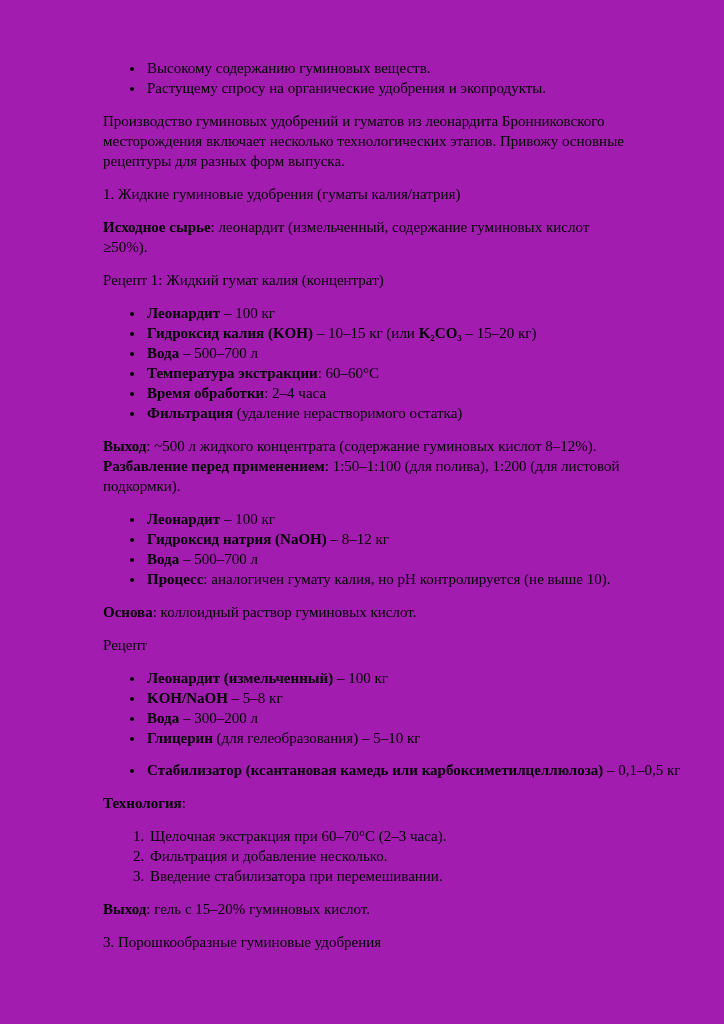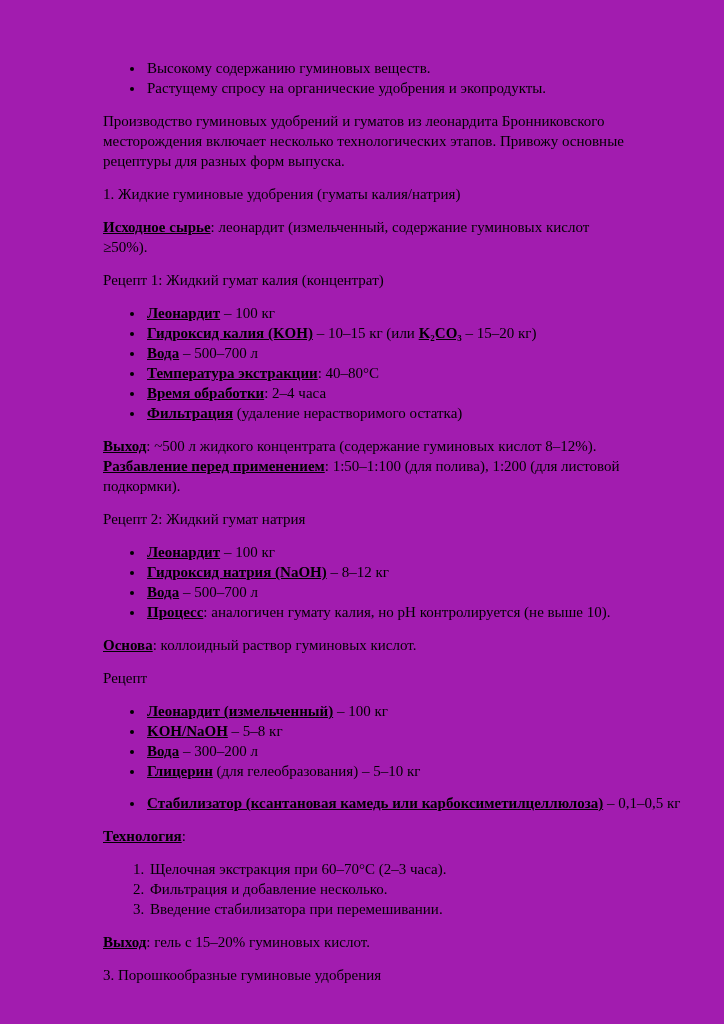--- a/index.html
+++ b/index.html
@@ -18,21 +18,21 @@
   .page {
     box-sizing: border-box;
     width: 724px;
     height: 1024px;
     padding: 58px 98px 35px 103px;
     background: #a21caf;
     overflow: hidden;
   }
   p { margin: 0 0 13px 0; }
   .h { font-weight: normal; }
-  .b { font-weight: bold; text-decoration: underline; }
+  .b { font-weight: bold; }
   ul {
     margin: 0 0 13px 0;
     padding: 0 0 0 42px;
     list-style: disc outside;
   }
   ol {
     margin: 0 0 13px 0;
     padding: 0 0 0 45px;
     list-style: decimal outside;
   }
@@ -54,28 +54,27 @@
   <p class="h"><span>1. Жидкие гуминовые удобрения (гуматы калия/натрия)</span></p>
 
   <p><span class="b">Исходное сырье</span><span>: леонардит (измельченный, содержание гуминовых кислот ≥50%).</span></p>
 
   <p class="h"><span>Рецепт 1: Жидкий гумат калия (концентрат)</span></p>
 
   <ul>
     <li><span class="b">Леонардит</span><span> – 100 кг</span></li>
     <li><span class="b">Гидроксид калия (KOH)</span><span> – 10–15 кг (или </span><span class="b">K₂CO₃</span><span> – 15–20 кг)</span></li>
     <li><span class="b">Вода</span><span> – 500–700 л</span></li>
-    <li><span class="b">Температура экстракции</span><span>: 40–80°C</span></li>
+    <li><span class="b">Температура экстракции</span><span>: 60–60°C</span></li>
     <li><span class="b">Время обработки</span><span>: 2–4 часа</span></li>
     <li><span class="b">Фильтрация</span><span> (удаление нерастворимого остатка)</span></li>
   </ul>
 
   <p><span class="b">Выход</span><span>: ~500 л жидкого концентрата (содержание гуминовых кислот 8–12%). </span><span class="b">Разбавление перед применением</span><span>: 1:50–1:100 (для полива), 1:200 (для листовой подкормки).</span></p>
 
-  <p class="h"><span>Рецепт 2: Жидкий гумат натрия</span></p>
 
   <ul>
     <li><span class="b">Леонардит</span><span> – 100 кг</span></li>
     <li><span class="b">Гидроксид натрия (NaOH)</span><span> – 8–12 кг</span></li>
     <li><span class="b">Вода</span><span> – 500–700 л</span></li>
     <li><span class="b">Процесс</span><span>: аналогичен гумату калия, но pH контролируется (не выше 10).</span></li>
   </ul>
 
 
   <p><span class="b">Основа</span><span>: коллоидный раствор гуминовых кислот.</span></p>

